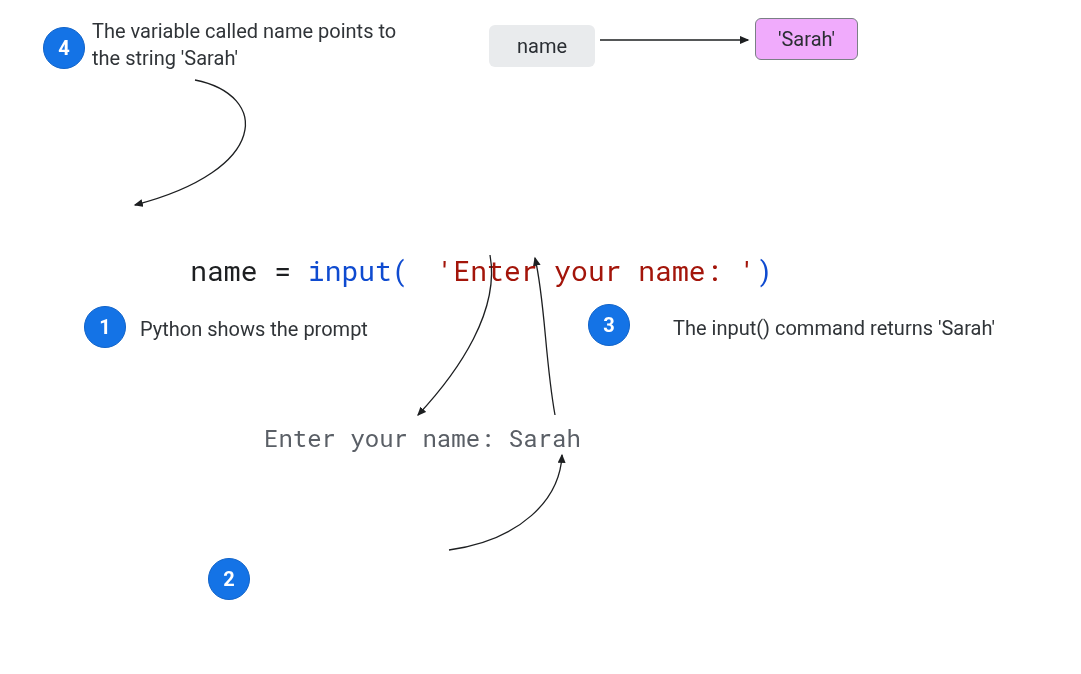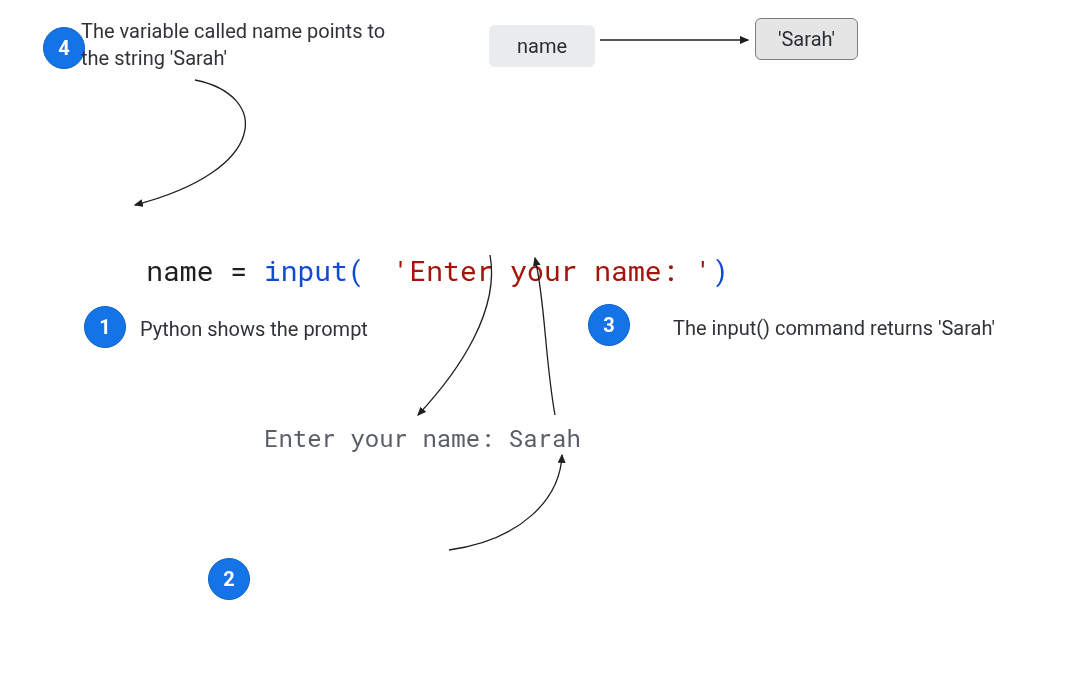--- a/index.html
+++ b/index.html
@@ -41,34 +41,34 @@
   .varbox {
     position: absolute;
     background: #e9ebed;
     border-radius: 6px;
     padding: 9px 28px;
     font-size: 20px;
     color: #2a2e33;
   }
   .valbox {
     position: absolute;
-    background: #e5e5e5;
+    background: #f0abfc;
     border: 1px solid #7a7f85;
     border-radius: 6px;
     padding: 8px 22px;
     font-size: 20px;
     color: #2a2e33;
   }
   .code {
     position: absolute;
     font-family: ui-monospace, SFMono-Regular, Menlo, Consolas, "Roboto Mono", monospace;
     font-size: 28px;
     white-space: pre;
   }
-  .tk-plain  { color: #1d1f21; }
+  .tk-plain  { color: #1d1f21; margin-left: 44px; }
   .tk-func   { color: #0f4bd0; }
   .tk-paren  { color: #0f4bd0; }
   .tk-str    { color: #a3150a; margin-left: 28px; }
   .term {
     position: absolute;
     font-family: ui-monospace, SFMono-Regular, Menlo, Consolas, "Roboto Mono", monospace;
     font-size: 24px;
     color: #5a5f66;
     white-space: pre;
   }
@@ -80,21 +80,21 @@
     height: 674px;
     pointer-events: none;
   }
 </style>
 </head>
 <body>
 
 <div class="stage">
 
   <div class="badge" style="left:43px; top:27px;">4</div>
-  <div class="caption" style="left:81px; top:18px; width:330px;">The variable called name points to the string 'Sarah'</div>
+  <div class="caption" style="left:92px; top:18px; width:330px;">The variable called name points to the string 'Sarah'</div>
 
   <div class="varbox" style="left:489px; top:25px;">name</div>
   <div class="valbox" style="left:755px; top:18px;">'Sarah'</div>
 
   <div class="code" style="left:79px; top:215px;">
     <span class="tk-plain">name = </span><span class="tk-func">input</span><span class="tk-paren">(</span><span class="tk-str">'Enter your name: '</span><span class="tk-paren">)</span>
   </div>
 
   <div class="badge" style="left:84px; top:306px;">1</div>
   <div class="caption" style="left:140px; top:316px;">Python shows the prompt</div>

